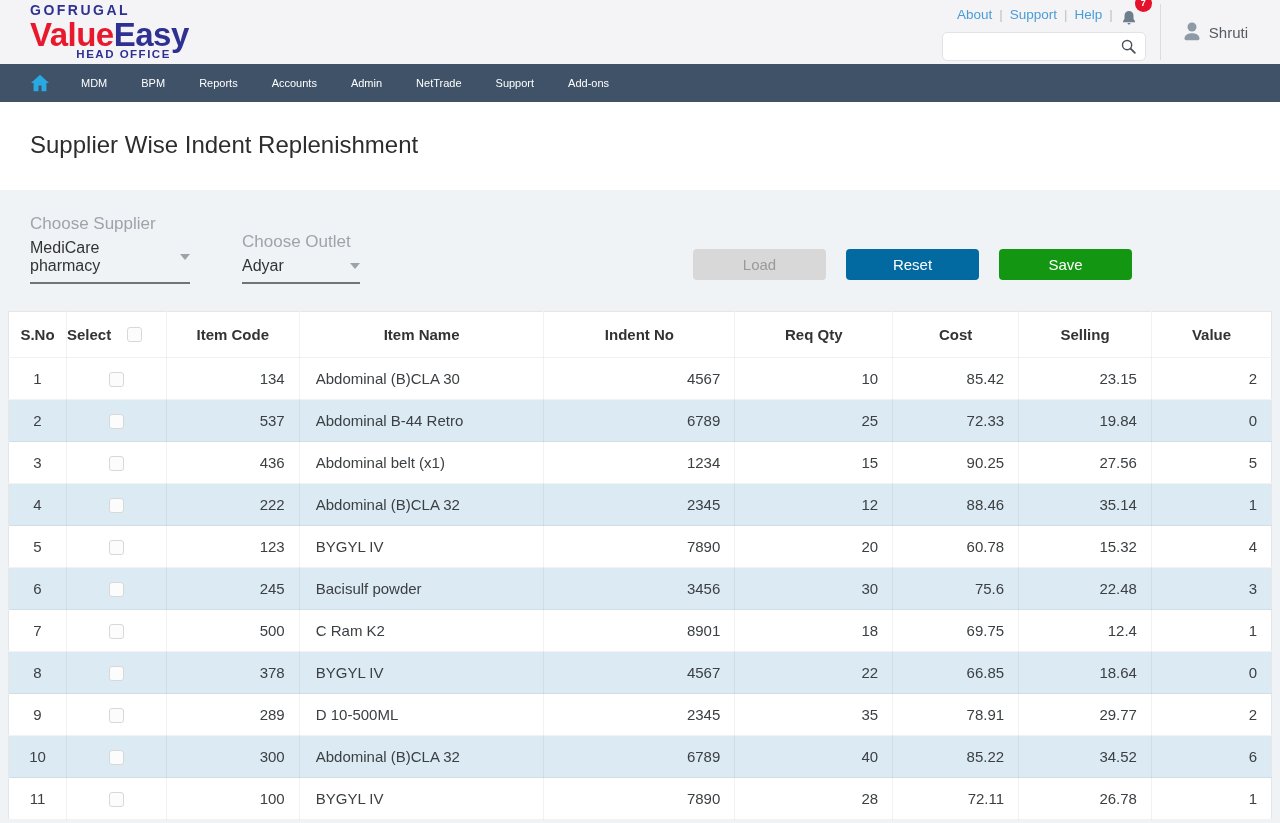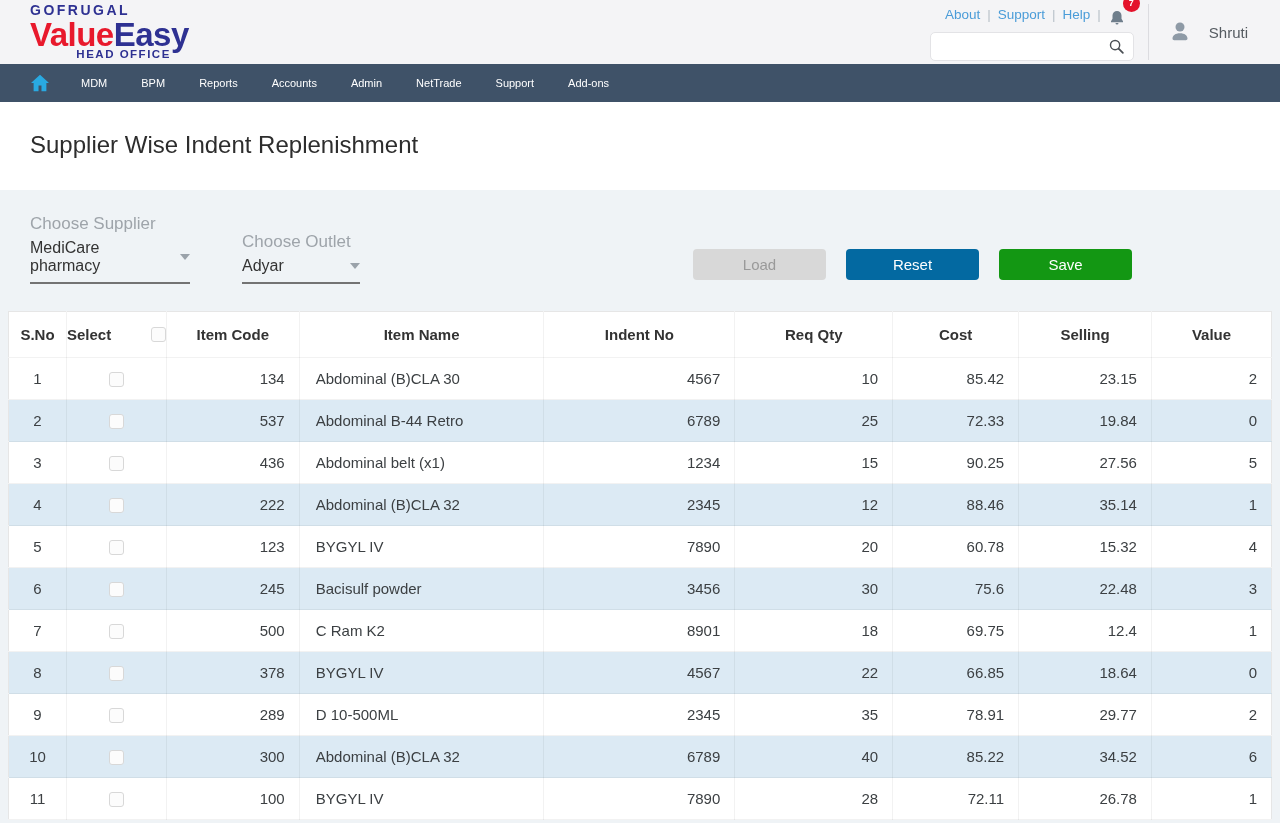--- a/index.html
+++ b/index.html
@@ -21,21 +21,21 @@
   .link-sep { color:#b9c1c9; }
   .bell-wrap { position:relative; width:26px; height:22px; }
   .bell-wrap svg { position:absolute; left:0; bottom:-2px; }
   .badge { position:absolute; top:-9px; left:15px; min-width:17px; height:17px; border-radius:9px;
            background:#e4122b; color:#fff; font-size:9px; font-weight:bold;
            display:flex; align-items:center; justify-content:center; }
   .search-box { width:204px; height:29px; background:#fff; border:1px solid #e3e3e6; border-radius:5px;
                 display:flex; align-items:center; padding:0 8px; }
   .search-box input { flex:1; border:none; outline:none; font-size:13px; background:transparent; min-width:0;}
   .vdivider { width:1px; height:56px; background:#dcdce0; margin:0 16px 0 14px; }
-  .user { display:flex; align-items:center; gap:14px; margin-right:32px; }
+  .user { display:flex; align-items:center; gap:2px; margin-right:32px; }
   .user-name { font-size:15px; color:#555b61; }
 
   
   .nav { height:38px; background:#3f5268; display:flex; align-items:center; padding-left:16px; }
   .nav-home { padding:0 14px; display:flex; align-items:center; cursor:pointer; }
   .nav-item { color:#fff; font-size:11px; padding:0 17px; cursor:pointer; }
 
   
   .title-section { background:#fff; padding:29px 30px 31px; }
   .page-title { font-size:24px; font-weight:400; color:#2d2d2d; }
@@ -68,21 +68,21 @@
   th, td { border-right:1px solid rgba(0,0,0,0.05); border-bottom:1px solid rgba(0,0,0,0.05); }
   th:last-child, td:last-child { border-right:none; }
   tr.stripe td { background:#dceaf4; }
   .c-sno { text-align:center; }
   .c-select { text-align:center; }
   .c-code { text-align:right; padding-right:14px; }
   .c-name { text-align:left; padding-left:16px; }
   .c-indent, .c-qty, .c-cost, .c-selling, .c-value { text-align:right; padding-right:14px; }
   .cb { width:15px; height:15px; border:1px solid #d8d8d8; background:#fcfcfc; border-radius:3px;
         display:inline-block; vertical-align:middle; cursor:pointer; }
-  .th-select { display:flex; align-items:center; justify-content:space-between; gap:16px; height:100%; }
+  .th-select { display:flex; align-items:center; justify-content:flex-start; gap:16px; height:100%; }
 </style>
 </head>
 <body>
 
 <div class="topbar">
   <div class="logo">
     <div class="logo-top">GOFRUGAL</div>
     <div class="logo-main"><span class="logo-red">Value</span><span class="logo-navy">Easy</span></div>
     <div class="logo-sub">HEAD OFFICE</div>
   </div>

